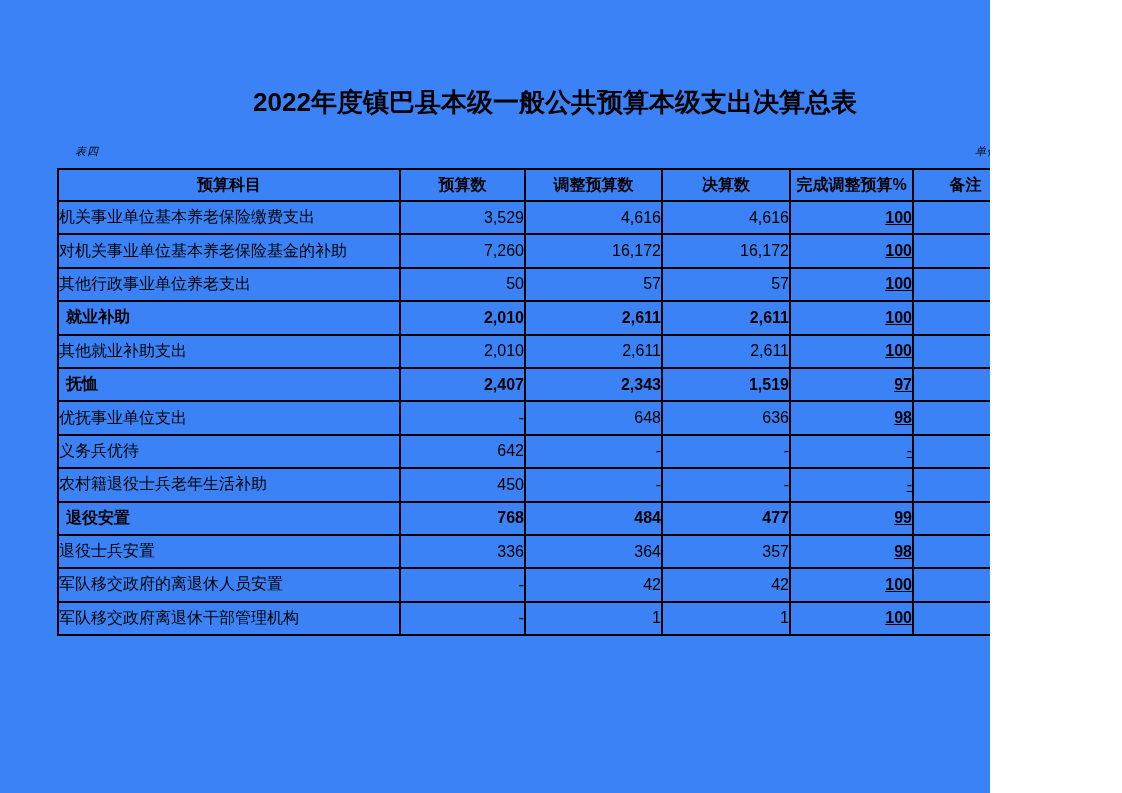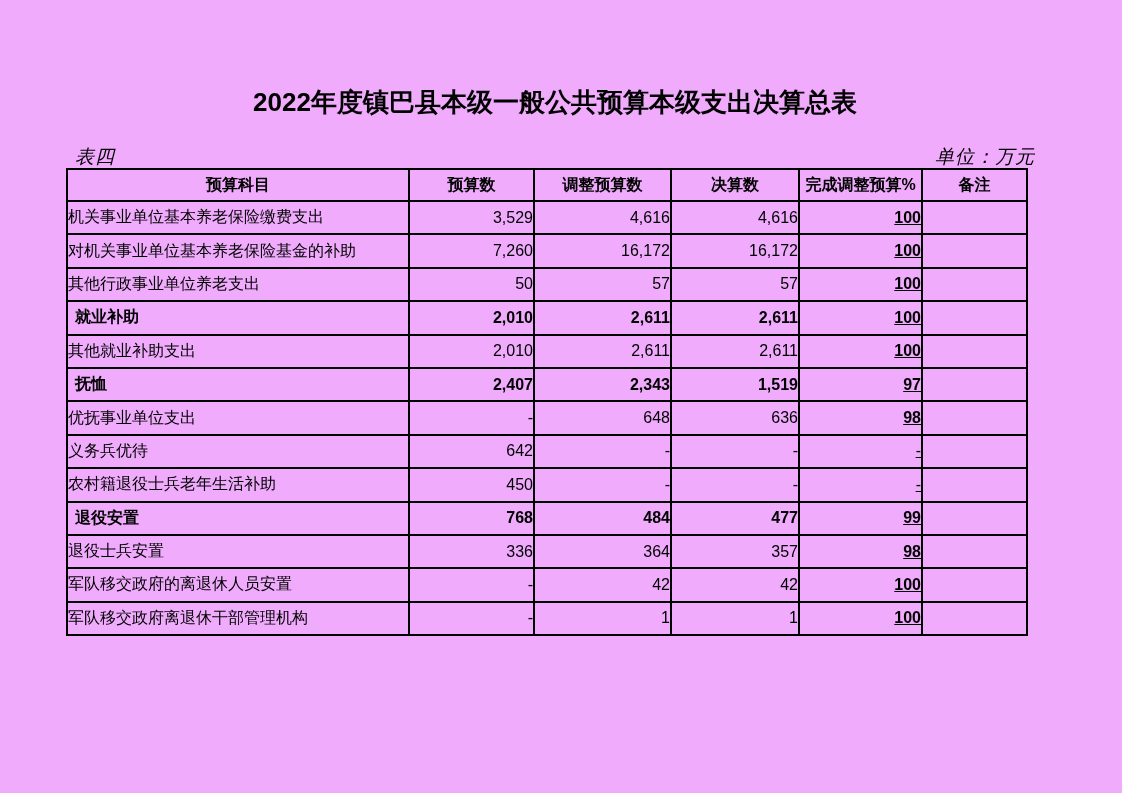--- a/index.html
+++ b/index.html
@@ -4,23 +4,23 @@
 <style>
   html, body {
     margin: 0;
     padding: 0;
     background: #ffffff;
     font-family: "Liberation Sans", sans-serif;
     color: #000000;
   }
   .page {
     position: relative;
-    width: 1122px;
+    width: 990px;
     height: 793px;
-    background: #f0abfc;
+    background: #3b82f6;
     overflow: hidden;
   }
   .doc-title {
     position: absolute;
     top: 88px;
     left: 75px;
     width: 960px;
     text-align: center;
     font-size: 26px;
     font-weight: bold;
@@ -32,27 +32,27 @@
     top: 144px;
     left: 75px;
     width: 960px;
     display: flex;
     justify-content: space-between;
     align-items: flex-end;
   }
   .kai-label {
     font-family: "DejaVu Serif", serif;
     font-style: italic;
-    font-size: 19px;
+    font-size: 11px;
     letter-spacing: 1px;
   }
   table.budget {
     position: absolute;
     top: 168px;
-    left: 66px;
+    left: 57px;
     width: 960px;
     border-collapse: collapse;
     table-layout: fixed;
   }
   table.budget th,
   table.budget td {
     border: 2px solid #000000;
     font-size: 16px;
     vertical-align: middle;
     overflow: hidden;

